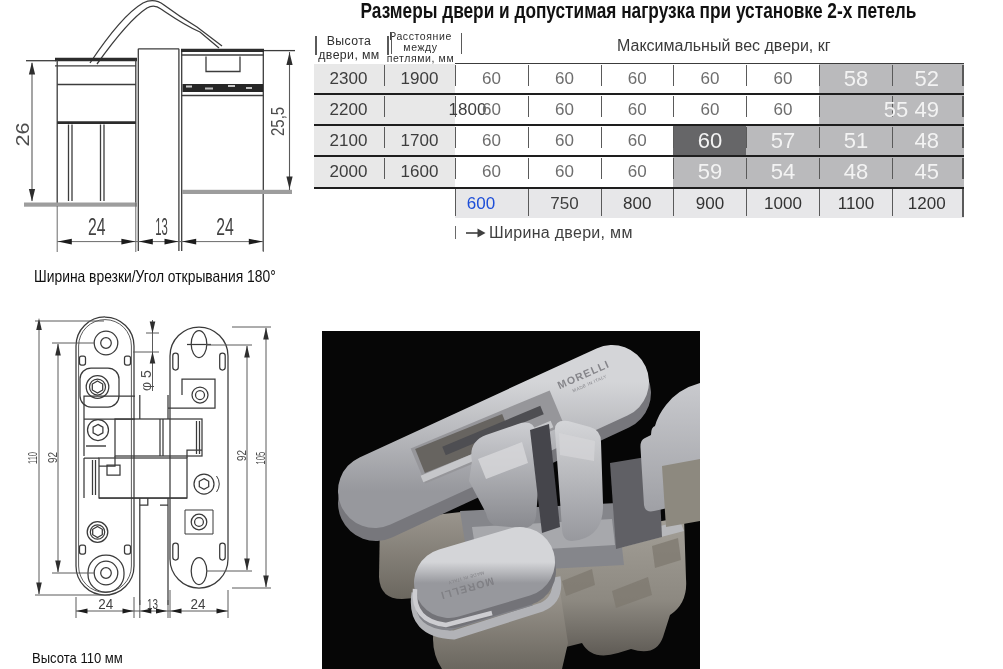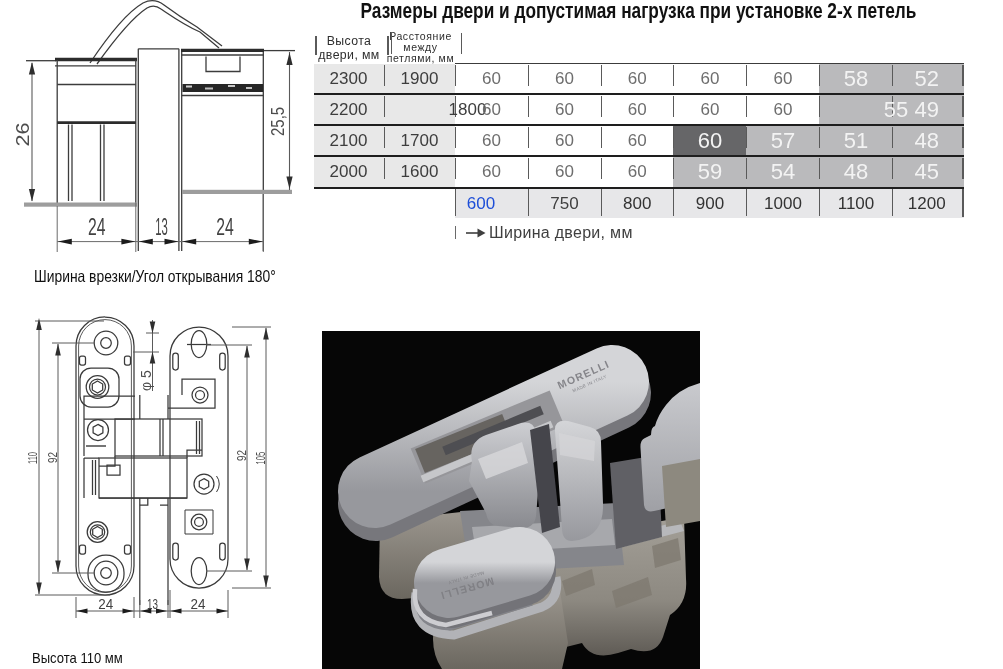--- a/index.html
+++ b/index.html
@@ -99,20 +99,21 @@
 <div class="abs" style="left:673px;top:126px;width:73px;height:31px;background:#666668;"></div>
 
 <div class="abs" style="left:746px;top:126px;width:217.5px;height:31px;background:#bababc;"></div>
 
 <div class="abs" style="left:673px;top:157px;width:290.5px;height:31px;background:#bababc;"></div>
 
 <div class="abs" style="left:314px;top:35.2px;width:70px;text-align:center;font-size:12.3px;line-height:13.7px;letter-spacing:0.4px;color:#2e2e2e;">Высота<br>двери, мм</div>
 
 <div class="abs" style="left:385px;top:30.7px;width:71px;text-align:center;font-size:10.5px;line-height:11.3px;letter-spacing:0.6px;color:#2e2e2e;">Расстояние<br>между<br>петлями, мм</div>
 
+<div class="abs" style="left:617px;top:37px;font-size:16px;color:#3a3a3a;white-space:nowrap;">Максимальный вес двери, кг</div>
 
 <div class="vl" style="left:315.3px;top:36px;height:19px;"></div>
 <div class="vl" style="left:387.3px;top:36px;height:19px;"></div>
 <div class="vl" style="left:390.8px;top:33.3px;height:21px;"></div>
 <div class="vl" style="left:460.5px;top:33.3px;height:21px;"></div>
 
 <div class="abs" style="left:455px;top:63px;width:508.5px;height:1.4px;background:#3c3c3c;"></div>
 
 <div class="hl" style="left:314px;top:92.5px;width:649.5px;"></div>
 <div class="hl" style="left:314px;top:124px;width:649.5px;"></div>

